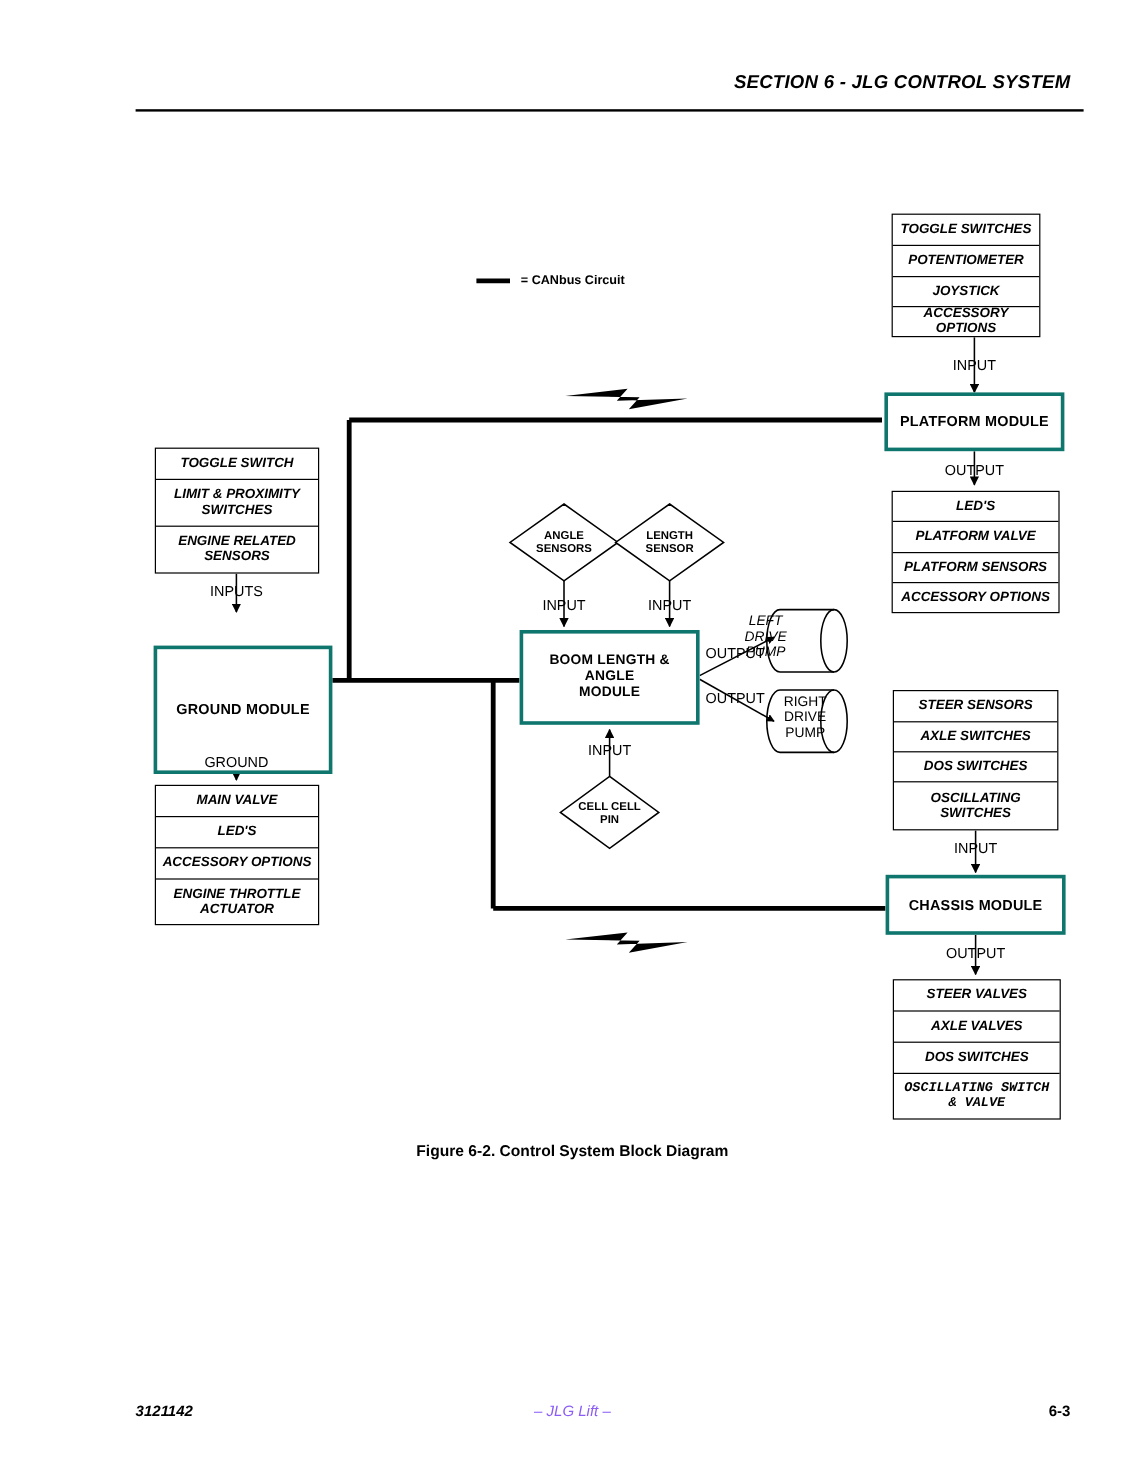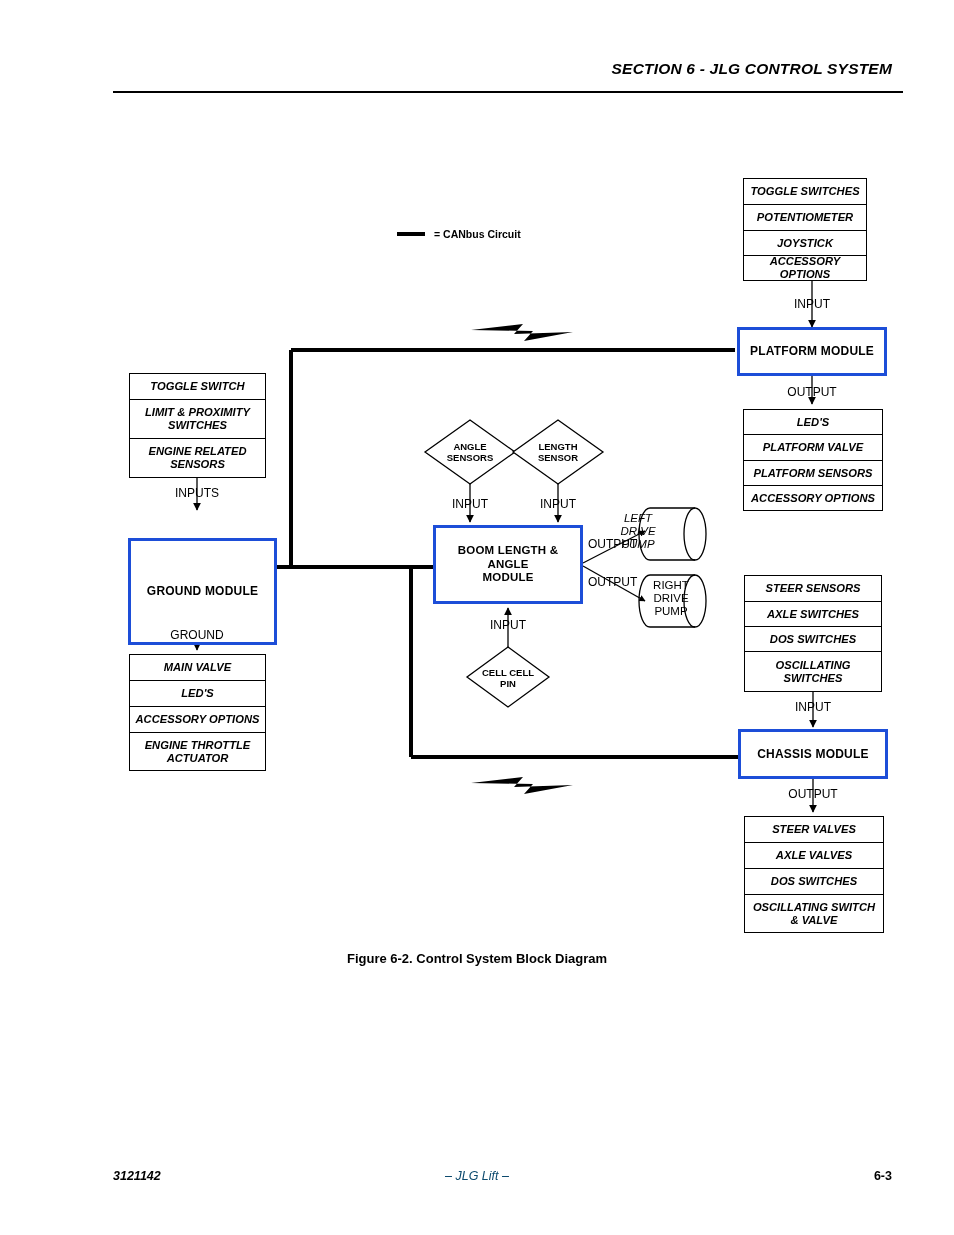--- a/index.html
+++ b/index.html
@@ -48,21 +48,21 @@
     color: #000;
   }
   .footer-center {
     position: absolute;
     left: 0;
     top: 1169px;
     width: 954px;
     text-align: center;
     font-size: 12.5px;
     font-style: italic;
-    color: #0c4a6e;
+    color: #8b5cf6;
   }
   .footer-right {
     position: absolute;
     right: 62px;
     top: 1169px;
     font-size: 12.5px;
     font-weight: bold;
     color: #000;
   }
 
@@ -111,21 +111,21 @@
     font-weight: bold;
     color: #000;
     line-height: 1.15;
     padding: 0 3px;
   }
   .stack .row:last-child { border-bottom: none; }
 
   
   .module {
     position: absolute;
-    border: 3px solid #1d4ed8;
+    border: 3px solid #0f766e;
     box-sizing: border-box;
     background: #fff;
     display: flex;
     align-items: center;
     justify-content: center;
     text-align: center;
     font-size: 12px;
     font-weight: bold;
     color: #000;
     letter-spacing: 0.2px;
@@ -332,21 +332,21 @@
     <div class="flow-label" style="left:763px; top:700px; width:100px;">INPUT</div>
 
     <div class="module" style="left:738px; top:729px; width:150px; height:50px;">CHASSIS MODULE</div>
 
     <div class="flow-label" style="left:763px; top:787px; width:100px;">OUTPUT</div>
 
     <div class="stack" style="left:744px; top:816px; width:140px; height:117px;">
       <div class="row" style="height:26px;">STEER VALVES</div>
       <div class="row" style="height:26px;">AXLE VALVES</div>
       <div class="row" style="height:26px;">DOS SWITCHES</div>
-      <div class="row" style="height:37px;">OSCILLATING SWITCH &amp; VALVE</div>
+      <div class="row" style="height:37px;font-family:Liberation Mono, monospace;">OSCILLATING SWITCH &amp; VALVE</div>
     </div>
 
   </div>
 
   <div class="caption">Figure 6-2.  Control System Block Diagram</div>
 
   <div class="footer-left">3121142</div>
   <div class="footer-center">– JLG Lift –</div>
   <div class="footer-right">6-3</div>
 

